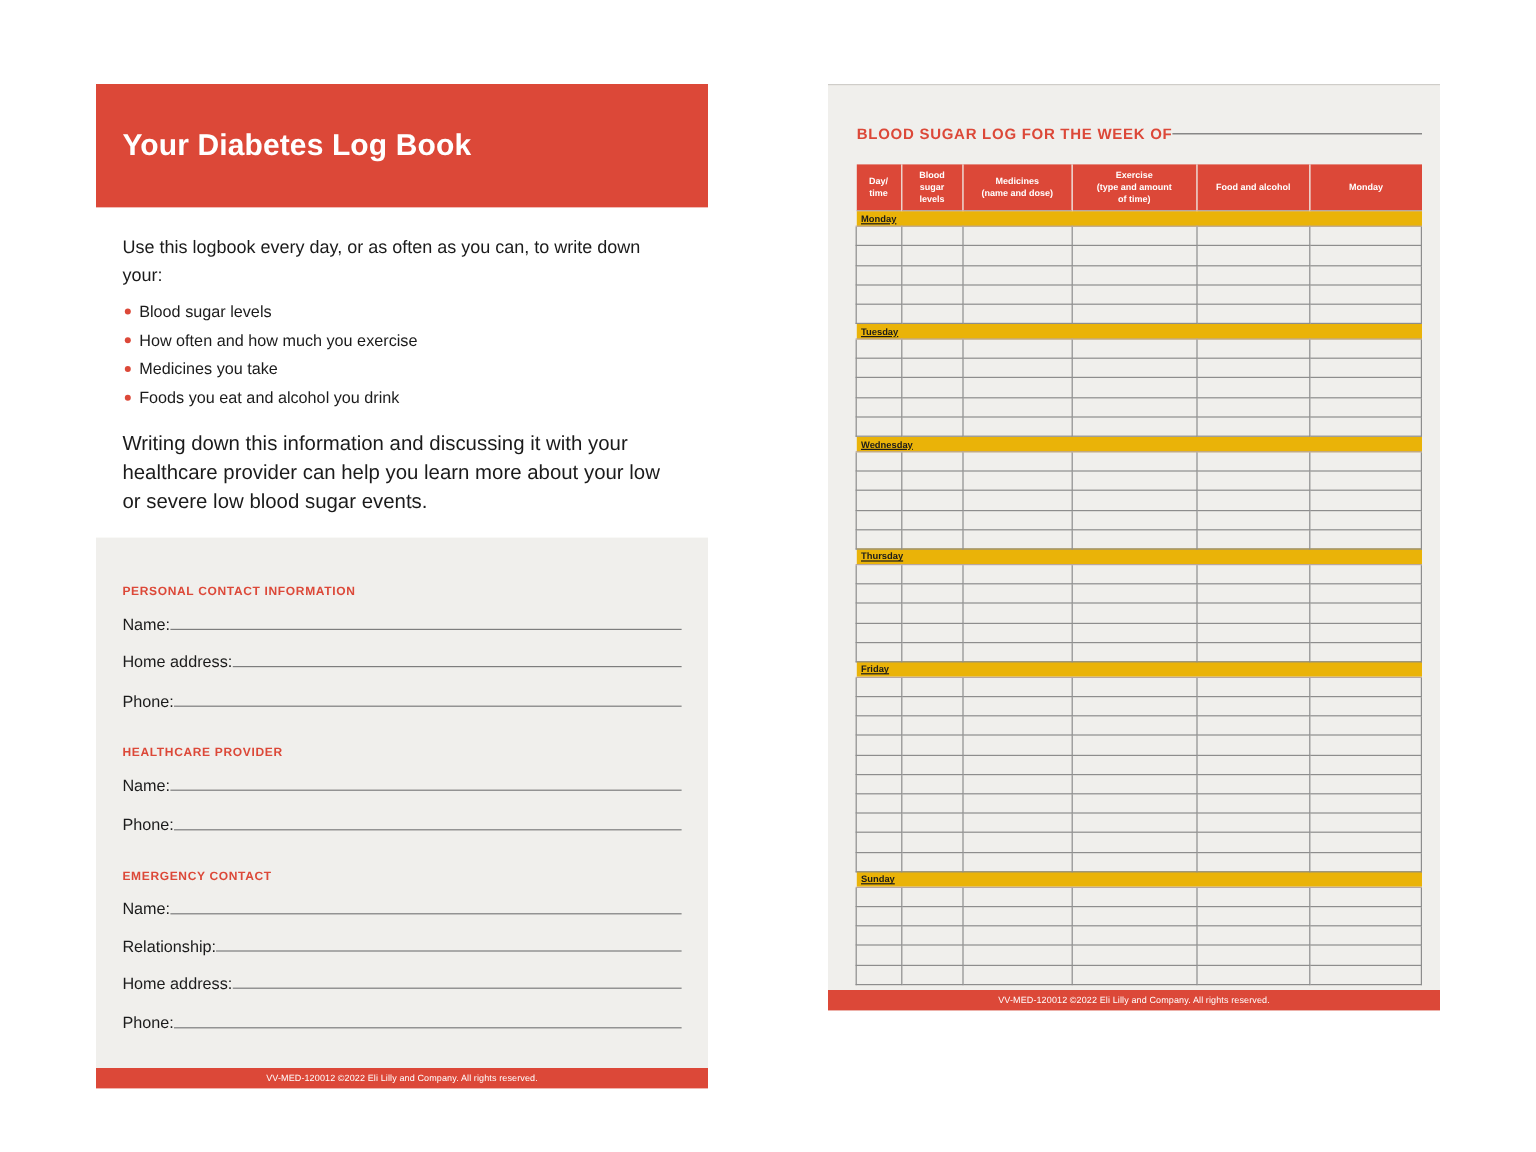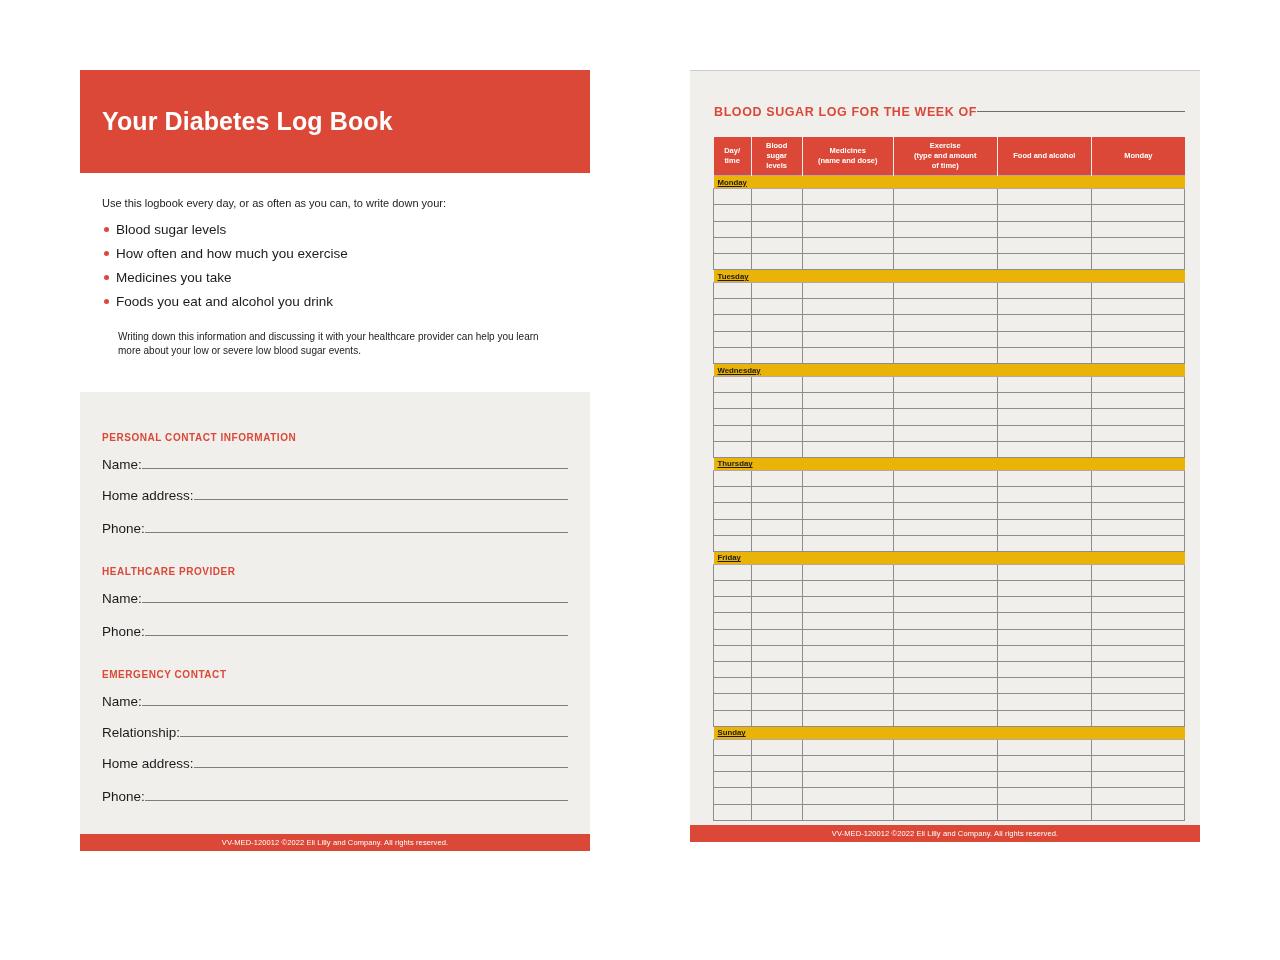--- a/index.html
+++ b/index.html
@@ -36,44 +36,44 @@
     color: #ffffff;
     font-size: 25px;
     font-weight: bold;
     letter-spacing: 0.1px;
   }
   .intro {
     padding: 22px 22px 18px 22px;
     background: #ffffff;
   }
   .intro-lead {
-    font-size: 11px;
+    font-size: 15px;
     color: #1b1b1b;
     margin: 0 0 6px 0;
     line-height: 1.55;
   }
   .bullet-list { list-style: none; margin: 0 0 14px 0; padding: 0; }
   .bullet-list li {
     font-size: 13.5px;
     color: #1b1b1b;
     line-height: 1.78;
     position: relative;
     padding-left: 14px;
   }
   .bullet-list li .dot {
     position: absolute;
     left: 2px; top: 9px;
     width: 5px; height: 5px;
     border-radius: 50%;
     background: #DC4838;
   }
   .intro-note {
-    font-size: 10px;
+    font-size: 17px;
     color: #1b1b1b;
-    margin: 16px;
+    margin: 0;
     line-height: 1.42;
   }
 
   .contact-panel {
     background: #F0EFEC;
     padding: 40px 22px 26px 22px;
   }
   .section { margin-bottom: 30px; }
   .section:last-of-type { margin-bottom: 4px; }
   .section h2 {

